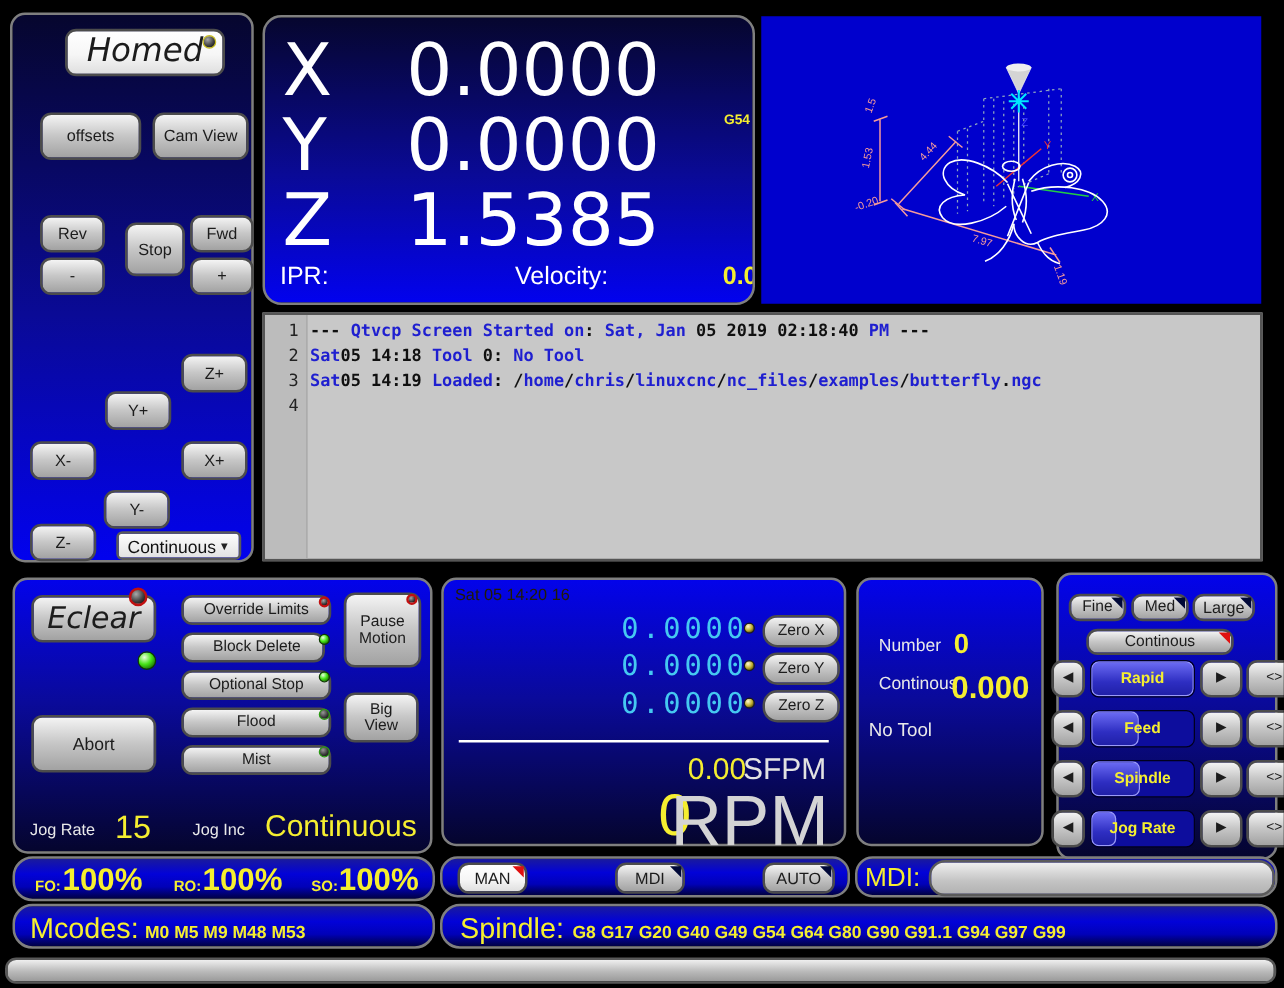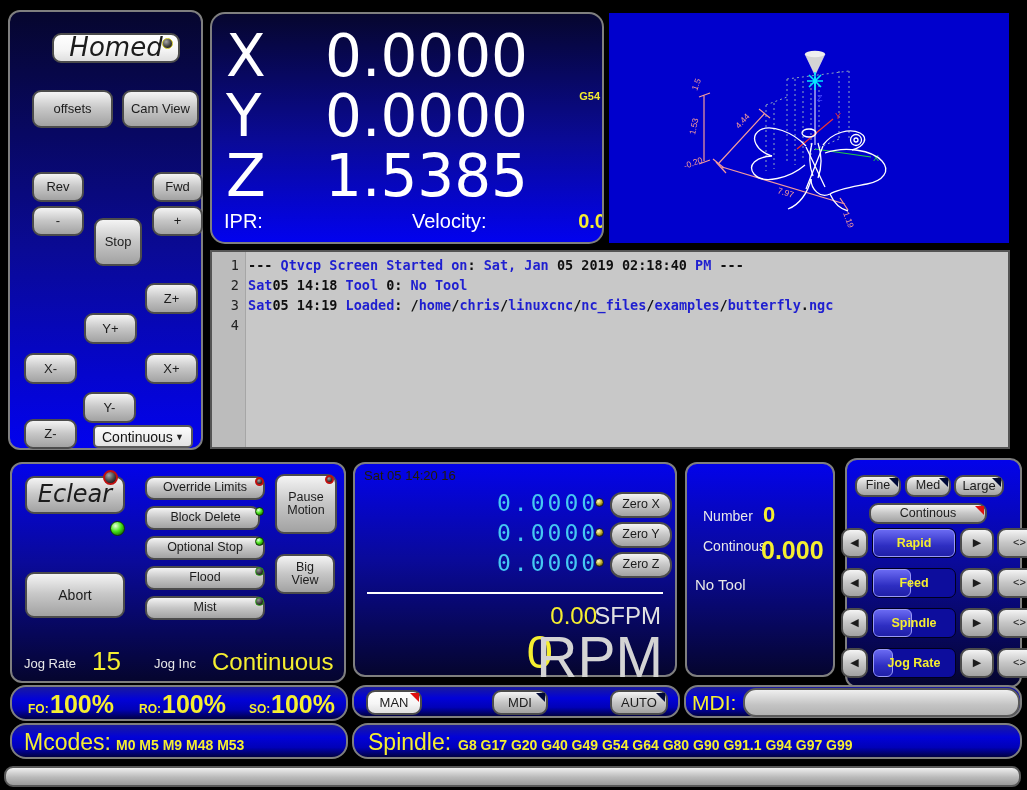--- a/index.html
+++ b/index.html
@@ -61,28 +61,28 @@
              border-radius:9px;background:linear-gradient(180deg,#efefef,#b9b9b9 55%,#9a9a9a);box-sizing:border-box;}
   .mdi-input{position:absolute;background:linear-gradient(180deg,#efefef,#c3c3c3 60%,#b2b2b2);
              border:2px solid #5a5a5a;border-radius:13px;color:#111;font-size:14px;padding:0 10px;box-sizing:border-box;outline:none;}
 </style>
 </head>
 <body>
 
 <div id="root">
 
   <div class="panel grad-down" style="left:8px;top:10px;width:195px;height:440px;">
-    <button class="btn btn-white italic" style="left:42px;top:21px;width:128px;height:30px;font-size:26px;align-items:center;">
+    <button class="btn btn-white italic" style="left:42px;top:11px;width:128px;height:38px;font-size:26px;align-items:center;">
       <span>Homed</span>
       <span class="led mid off-yellow" style="right:5px;top:3px;"></span>
     </button>
     <button class="btn" style="left:22px;top:78px;width:81px;height:38px;">offsets</button>
     <button class="btn" style="left:112px;top:78px;width:77px;height:38px;">Cam View</button>
     <button class="btn" style="left:22px;top:160px;width:52px;height:30px;">Rev</button>
-    <button class="btn" style="left:84px;top:166px;width:48px;height:48px;margin-top:40px;">Stop</button>
+    <button class="btn" style="left:90px;top:166px;width:48px;height:43px;">Stop</button>
     <button class="btn" style="left:142px;top:160px;width:51px;height:30px;">Fwd</button>
     <button class="btn" style="left:22px;top:194px;width:52px;height:30px;">-</button>
     <button class="btn" style="left:142px;top:194px;width:51px;height:30px;">+</button>
     <button class="btn" style="left:135px;top:271px;width:53px;height:31px;">Z+</button>
     <button class="btn" style="left:74px;top:301px;width:53px;height:31px;">Y+</button>
     <button class="btn" style="left:14px;top:341px;width:53px;height:31px;">X-</button>
     <button class="btn" style="left:135px;top:341px;width:53px;height:31px;">X+</button>
     <button class="btn" style="left:73px;top:380px;width:53px;height:31px;">Y-</button>
     <button class="btn" style="left:14px;top:407px;width:53px;height:30px;">Z-</button>
     <div class="combo" style="left:83px;top:413px;width:100px;height:23px;">

